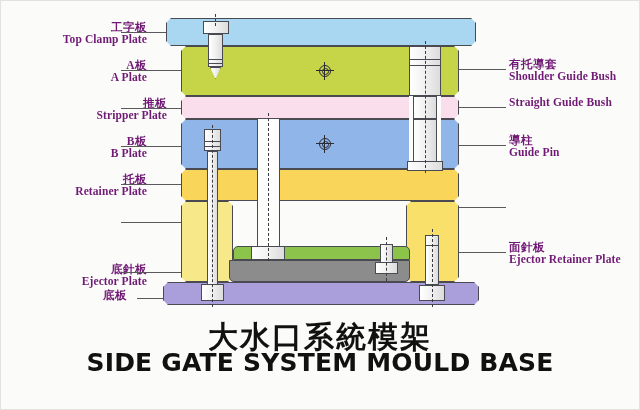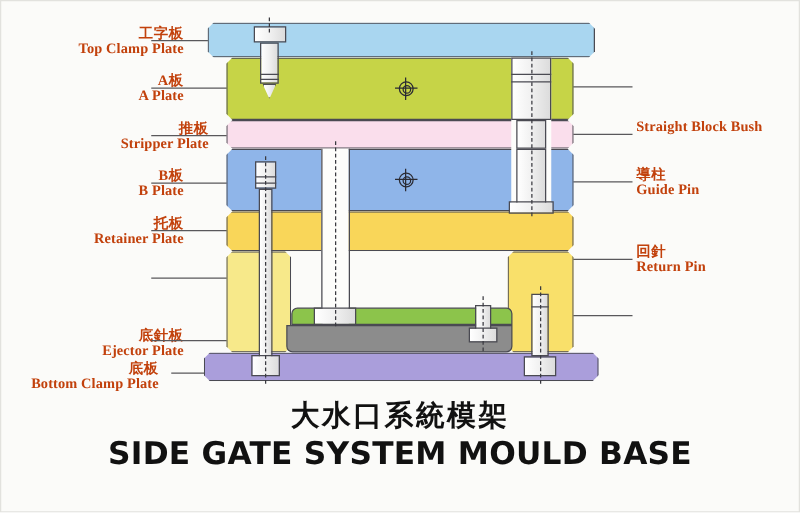--- a/index.html
+++ b/index.html
@@ -2,21 +2,21 @@
 <html><head>
 <meta charset="utf-8">
 <style>
   html,body{margin:0;padding:0;background:#fff;}
   body{width:640px;height:410px;overflow:hidden;
        font-family:"Liberation Serif","DejaVu Serif",serif;}
   #stage{position:relative;width:640px;height:410px;background:#fbfbf9;
          border:1px solid #e2e2de;box-sizing:border-box;}
 
   
-  .lbl{position:absolute;color:#c2410c;line-height:1.08;white-space:nowrap;}
+  .lbl{position:absolute;color:#701a75;line-height:1.08;white-space:nowrap;}
   .lbl .cn{font-size:11.5px;font-weight:700;letter-spacing:.5px;}
   .lbl .en{font-size:11.5px;font-weight:700;letter-spacing:.1px;}
   .lbl.left{text-align:right;}
   .lbl.right{text-align:left;}
 
   
   .leader{position:absolute;height:0;border-top:1px solid #59585b;}
 
   
   .plate{position:absolute;box-sizing:border-box;border:1px solid #4a4a52;}
@@ -37,21 +37,21 @@
      border:1.6px solid #2b2b33;border-radius:50%;box-sizing:border-box;}
   .cmark .ring2{position:absolute;left:5.5px;top:5.5px;width:7px;height:7px;
      border:1.2px solid #2b2b33;border-radius:50%;box-sizing:border-box;}
   .cmark .hx{position:absolute;left:0;top:8.4px;width:18px;height:0;
      border-top:1.5px solid #2b2b33;}
   .cmark .vx{position:absolute;left:8.4px;top:0;height:18px;width:0;
      border-left:1.5px solid #2b2b33;}
 
   
   #title-cn{position:absolute;left:0;right:0;top:316px;text-align:center;
-     font-size:23px;font-weight:700;letter-spacing:2px;color:#111;
+     font-size:30px;font-weight:700;letter-spacing:2px;color:#111;
      font-family:"DejaVu Sans","Liberation Sans",sans-serif;}
   #title-en{position:absolute;left:0;right:0;top:347px;text-align:center;
      font-size:25px;font-weight:700;letter-spacing:.2px;color:#111;
      font-family:"DejaVu Sans","Liberation Sans",sans-serif;}
 </style>
 </head>
 <body>
 
 <div id="stage">
 
@@ -88,43 +88,46 @@
   <div class="leader" style="left:120px;top:221px;width:65px;"></div>
 
   <div class="lbl left" style="right:492px;top:262px;">
     <div class="cn">底針板</div>
     <div class="en">Ejector Plate</div>
   </div>
   <div class="leader" style="left:120px;top:271px;width:120px;"></div>
 
   <div class="lbl left" style="right:512px;top:288px;">
     <div class="cn">底板</div>
-    <div class="en">Bottom Clamp Plate</div>
   </div>
   <div class="leader" style="left:136px;top:297px;width:45px;"></div>
 
+  <div class="lbl right" style="left:508px;top:57px;">
+    <div class="cn">有托導套</div>
+    <div class="en">Shoulder Guide Bush</div>
+  </div>
   <div class="leader" style="left:440px;top:68px;width:65px;"></div>
 
   <div class="lbl right" style="left:508px;top:95px;">
-    <div class="en">Straight Block Bush</div>
+    <div class="en">Straight Guide Bush</div>
   </div>
   <div class="leader" style="left:432px;top:106px;width:73px;"></div>
 
   <div class="lbl right" style="left:508px;top:133px;">
     <div class="cn">導柱</div>
     <div class="en">Guide Pin</div>
   </div>
   <div class="leader" style="left:424px;top:144px;width:81px;"></div>
 
-  <div class="lbl right" style="left:508px;top:195px;">
-    <div class="cn">回針</div>
-    <div class="en">Return Pin</div>
-  </div>
   <div class="leader" style="left:430px;top:206px;width:75px;"></div>
 
+  <div class="lbl right" style="left:508px;top:240px;">
+    <div class="cn">面針板</div>
+    <div class="en">Ejector Retainer Plate</div>
+  </div>
   <div class="leader" style="left:400px;top:251px;width:105px;"></div>
 
   <div class="plate chamf" style="left:165px;top:17px;width:310px;height:28px;background:#a9d6f0;"></div>
 
   <div class="plate chamf" style="left:180px;top:45px;width:278px;height:50px;background:#c6d447;"></div>
 
   <div class="plate chamf" style="left:180px;top:95px;width:278px;height:23px;background:#fadeec;"></div>
 
   <div class="plate chamf" style="left:180px;top:118px;width:278px;height:50px;background:#8fb5e9;"></div>
 

